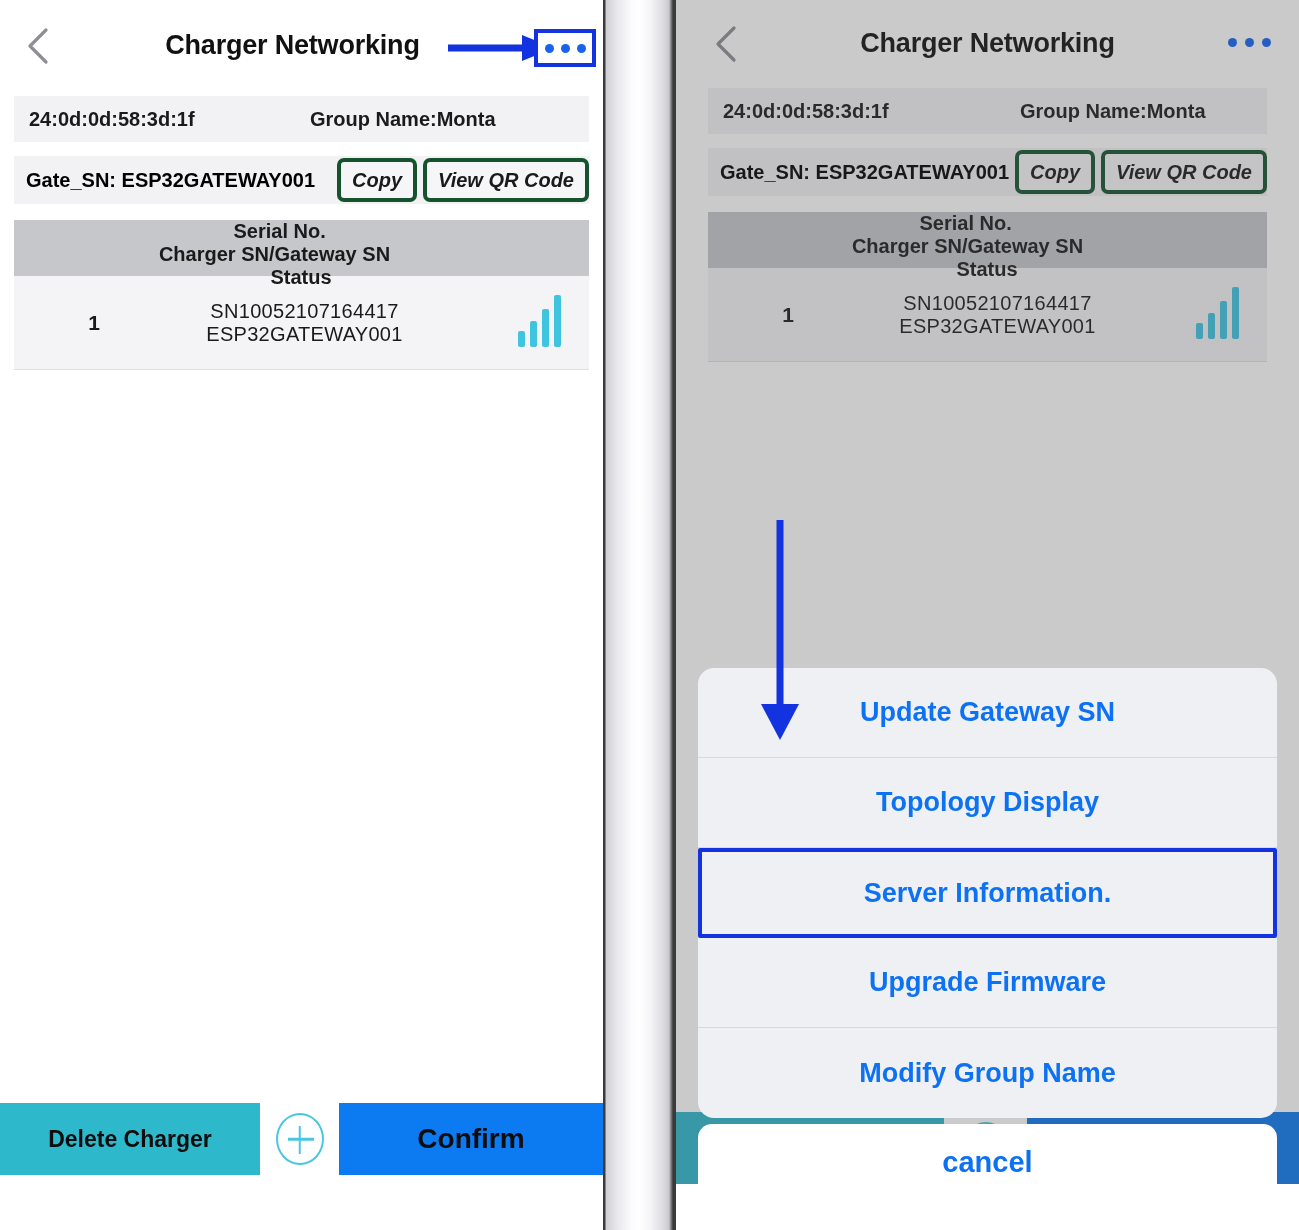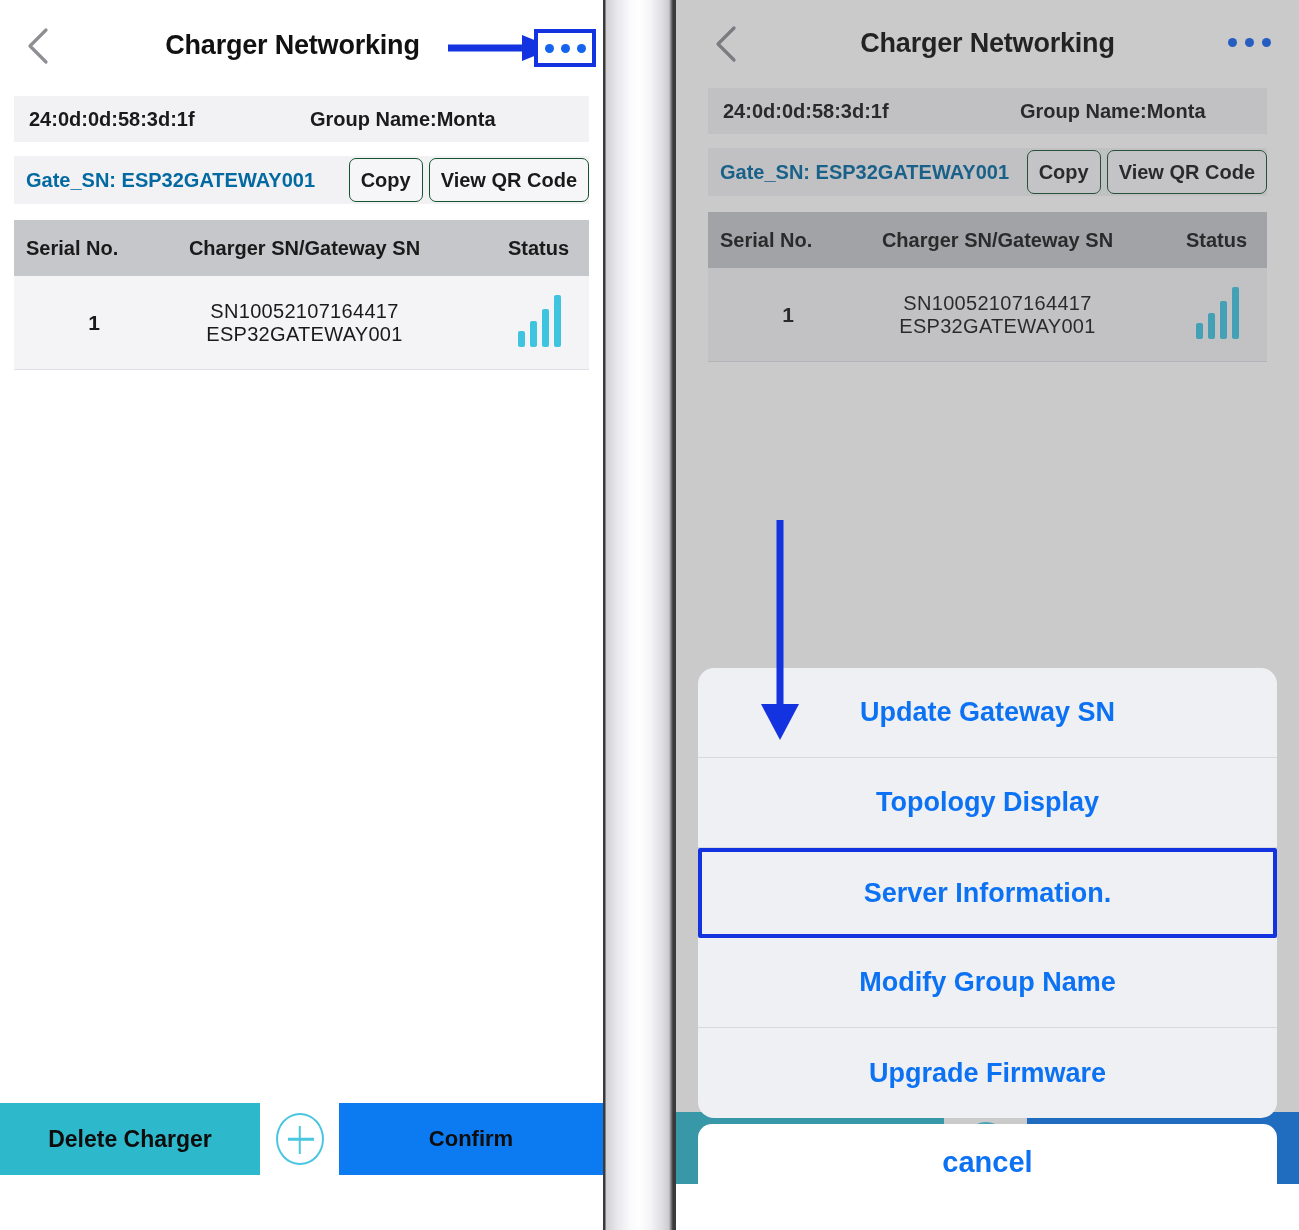--- a/index.html
+++ b/index.html
@@ -105,55 +105,57 @@
     margin: 14px 14px 0 14px;
     height: 48px;
     background: #f2f2f4;
     display: flex;
     align-items: center;
   }
   .gate-label {
     padding-left: 12px;
     font-size: 20px;
     font-weight: 600;
-    color: #0369a1;
+    color: #000000;
     white-space: nowrap;
   }
   .gate-btns {
     position: absolute;
     right: 0; top: 0;
     height: 48px;
     display: flex;
     gap: 6px;
     align-items: center;
   }
   .sbtn {
-    border: 1px solid #14532d;
+    border: 4px solid #14532d;
     border-radius: 7px;
     background: #f6f6f8;
     height: 44px;
     display: flex;
     align-items: center;
     justify-content: center;
     padding: 0 11px;
     font-size: 20px;
     font-weight: 600;
     color: #1a1a1a;
     white-space: nowrap;
+    font-style: italic;
   }
 
   
   .tbl {
     margin: 16px 14px 0 14px;
   }
   .tbl-head {
     display: flex;
     align-items: center;
     height: 56px;
     background: #c6c7cb;
+    flex-direction: column;
   }
   .th {
     font-size: 20px;
     font-weight: 600;
     color: #1a1a1a;
   }
   .th-serial { width: 160px; padding-left: 12px; }
   .th-sn     { flex: 1; text-align: center; padding-right: 54px; }
   .th-status { width: 100px; text-align: right; padding-right: 20px; }
 
@@ -230,21 +232,21 @@
     content: "";
     position: absolute;
     background: #49c6e0;
   }
   .btn-plus:before { left: 50%; top: 11px; width: 2.5px; height: 28px; transform: translateX(-50%); }
   .btn-plus:after  { top: 50%; left: 10px; width: 26px; height: 2.5px; transform: translateY(-50%); }
   .btn-confirm {
     width: 264px; height: 72px;
     background: #0c7af0;
     display: flex; align-items: center; justify-content: center;
-    font-size: 22px; font-weight: bold; color: #0d0d0d;
+    font-size: 28px; font-weight: bold; color: #0d0d0d;
   }
 
   
   #divider {
     position: absolute;
     left: 603px; top: 0;
     width: 73px;
     height: 1230px;
     background: linear-gradient(to right,
       #3a3a3c 0px, #3a3a3c 2px,
@@ -492,22 +494,22 @@
         <div class="btn-confirm">Confirm</div>
       </div>
     </div>
 
     <div id="right-dim"></div>
 
     <div class="sheet">
       <div class="sheet-item">Update Gateway SN</div>
       <div class="sheet-item">Topology Display</div>
       <div class="sheet-item highlight">Server Information.</div>
+      <div class="sheet-item">Upgrade Firmware</div>
       <div class="sheet-item">Modify Group Name</div>
-      <div class="sheet-item">Upgrade Firmware</div>
     </div>
 
     <div class="sheet-cancel">cancel</div>
     <div id="right-bottom-strip"></div>
   </div>
 
   <svg class="arrow-v" viewBox="0 0 50 222">
     <line x1="25" y1="0" x2="25" y2="190" stroke="#1433e0" stroke-width="7"></line>
     <polygon points="6,184 44,184 25,220" fill="#1433e0"></polygon>
   </svg>

